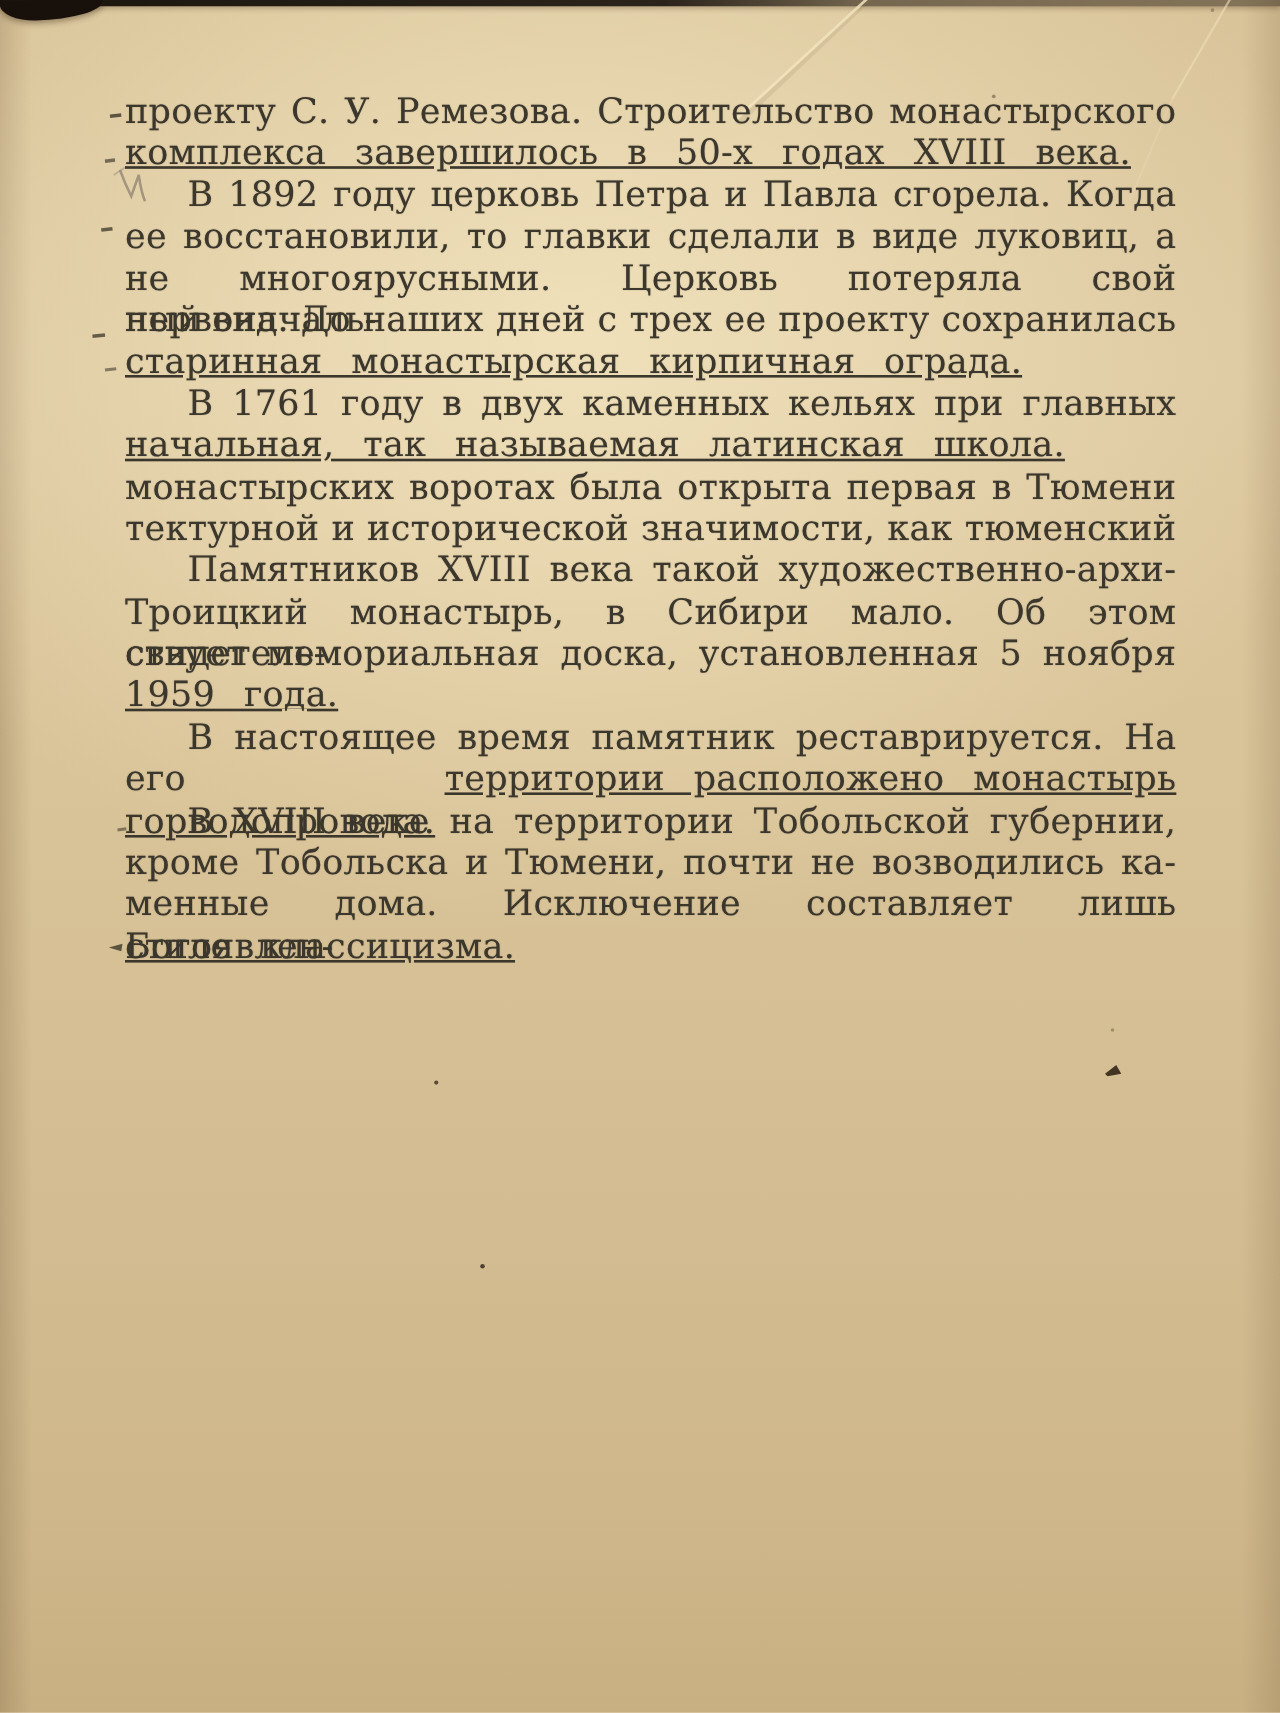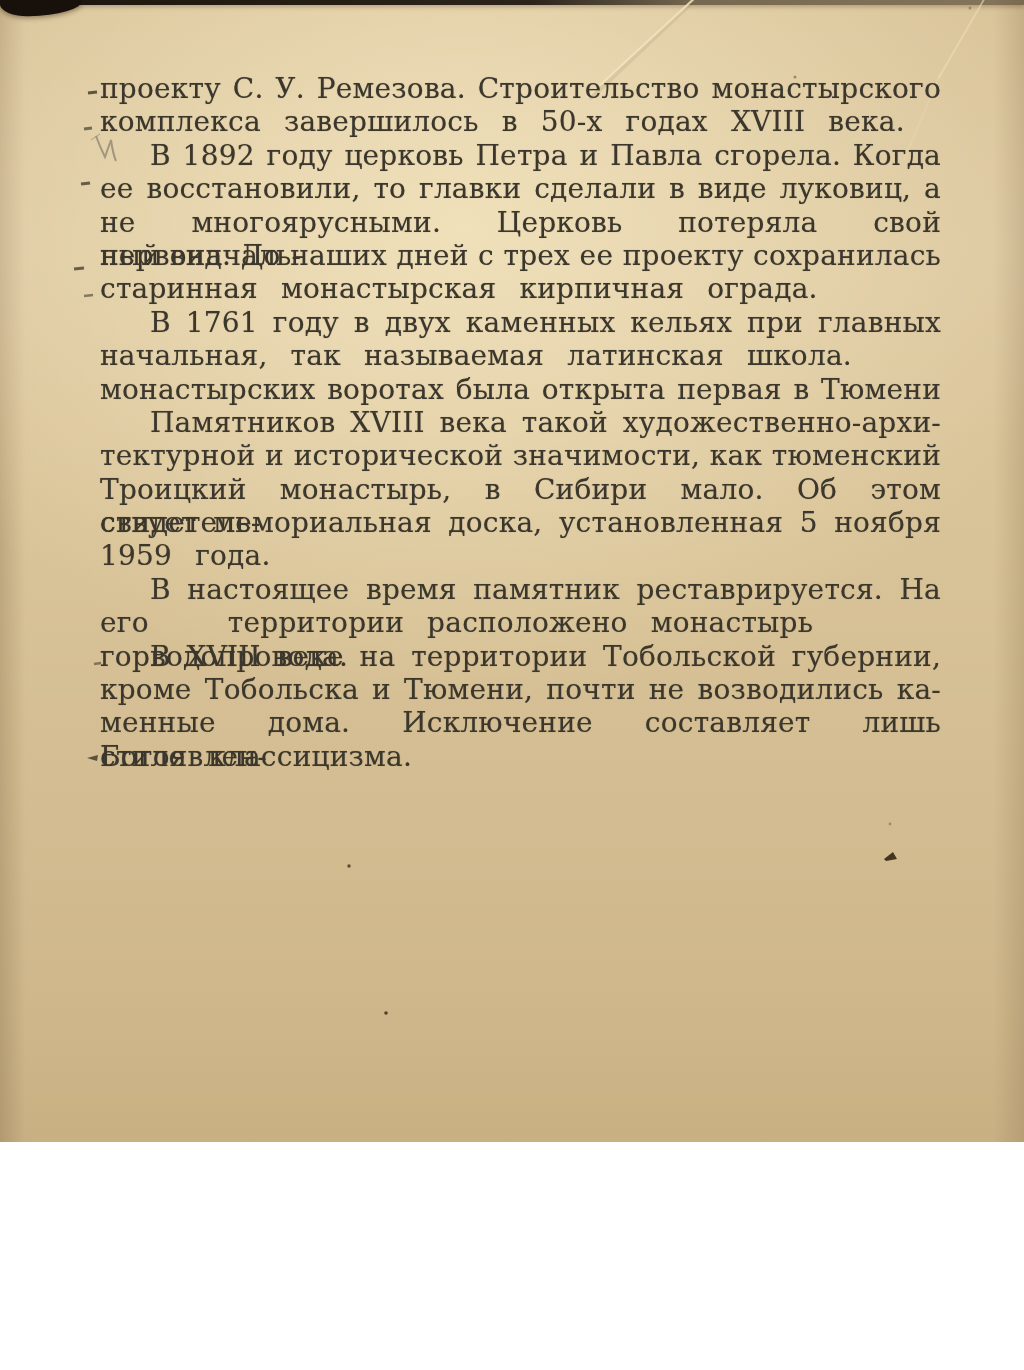--- a/index.html
+++ b/index.html
@@ -1,21 +1,21 @@
 <!DOCTYPE html>
 <html style="--color-paper: #d9c49a; --color-ink: #3b372c; --color-edge: #18100a;"><head>
 <meta charset="utf-8">
 <style>
   html,body{margin:0;padding:0;}
   body{
     width:1024px;height:1370px;overflow:hidden;
     font-family:"DejaVu Serif","Liberation Serif",serif;
   }
   .page{
-    position:relative;width:1024px;height:1142px;
+    position:relative;width:1024px;height:1370px;
     background-color:var(--color-paper,#d9c49a);
     background-image:
       radial-gradient(1000px 760px at 45% 20%, rgba(241,226,188,.95) 0%, rgba(241,226,188,0) 62%),
       linear-gradient(90deg, rgba(86,62,32,.20) 0%, rgba(86,62,32,0) 2.5%, rgba(86,62,32,0) 97%, rgba(86,62,32,.16) 100%),
       linear-gradient(180deg, #d9c49a 0%, #dcc8a0 22%, #d9c398 45%, #d4bd92 68%, #cfb78b 88%, #c9b083 100%);
   }
   
   .edge-top{
     position:absolute;left:0;top:0;width:1024px;height:5px;
     background:linear-gradient(to right, rgba(16,11,6,.95) 0%, rgba(18,12,7,.88) 52%, rgba(30,20,10,.55) 68%, rgba(30,20,10,.45) 100%);
@@ -31,21 +31,21 @@
   .marks{position:absolute;left:0;top:0;pointer-events:none;}
   
   .tb{position:absolute;left:100px;top:72px;width:841px;}
   .ln{
     font-size:28px;line-height:33.4px;height:33.4px;
     color:var(--color-ink,#3b372c);
     letter-spacing:.2px;
     text-align:justify;text-align-last:justify;text-justify:inter-word;
     text-shadow:0 0 1px rgba(59,54,44,.40);
   }
-  .ln.last{text-align:center;text-align-last:left;word-spacing:14px;}
+  .ln.last{text-align:right;text-align-last:left;word-spacing:14px;text-decoration:underline;}
   .ln.ind{text-indent:50px;}
 </style>
 </head>
 <body>
 
 <div class="page">
 
   <div class="edge-top"></div>
   <div class="edge-corner"></div>
 
@@ -81,22 +81,22 @@
     <div class="ln">проекту С. У. Ремезова. Строительство монастырского</div>
     <div class="ln last">комплекса завершилось в 50-х годах XVIII века.</div>
     <div class="ln ind">В 1892 году церковь Петра и Павла сгорела. Когда</div>
     <div class="ln">ее восстановили, то главки сделали в виде луковиц, а</div>
     <div class="ln">не многоярусными. Церковь потеряла свой первоначаль-</div>
     <div class="ln">ный вид. До наших дней с трех ее проекту сохранилась</div>
     <div class="ln last">старинная монастырская кирпичная ограда.</div>
     <div class="ln ind">В 1761 году в двух каменных кельях при главных</div>
     <div class="ln last">начальная, так называемая латинская школа.</div>
     <div class="ln">монастырских воротах была открыта первая в Тюмени</div>
+    <div class="ln">тектурной и исторической значимости, как тюменский</div>
     <div class="ln ind">Памятников XVIII века такой художественно-архи-</div>
-    <div class="ln">тектурной и исторической значимости, как тюменский</div>
     <div class="ln">Троицкий монастырь, в Сибири мало. Об этом свидетель-</div>
     <div class="ln">ствует мемориальная доска, установленная 5 ноября</div>
     <div class="ln last">1959 года.</div>
     <div class="ln ind">В настоящее время памятник реставрируется. На его</div>
     <div class="ln last">территории расположено монастырь горводопровода.</div>
     <div class="ln ind">В XVIII веке на территории Тобольской губернии,</div>
     <div class="ln">кроме Тобольска и Тюмени, почти не возводились ка-</div>
     <div class="ln">менные дома. Исключение составляет лишь Богоявлен-</div>
     <div class="ln last">стиле классицизма.</div>
   </div>

